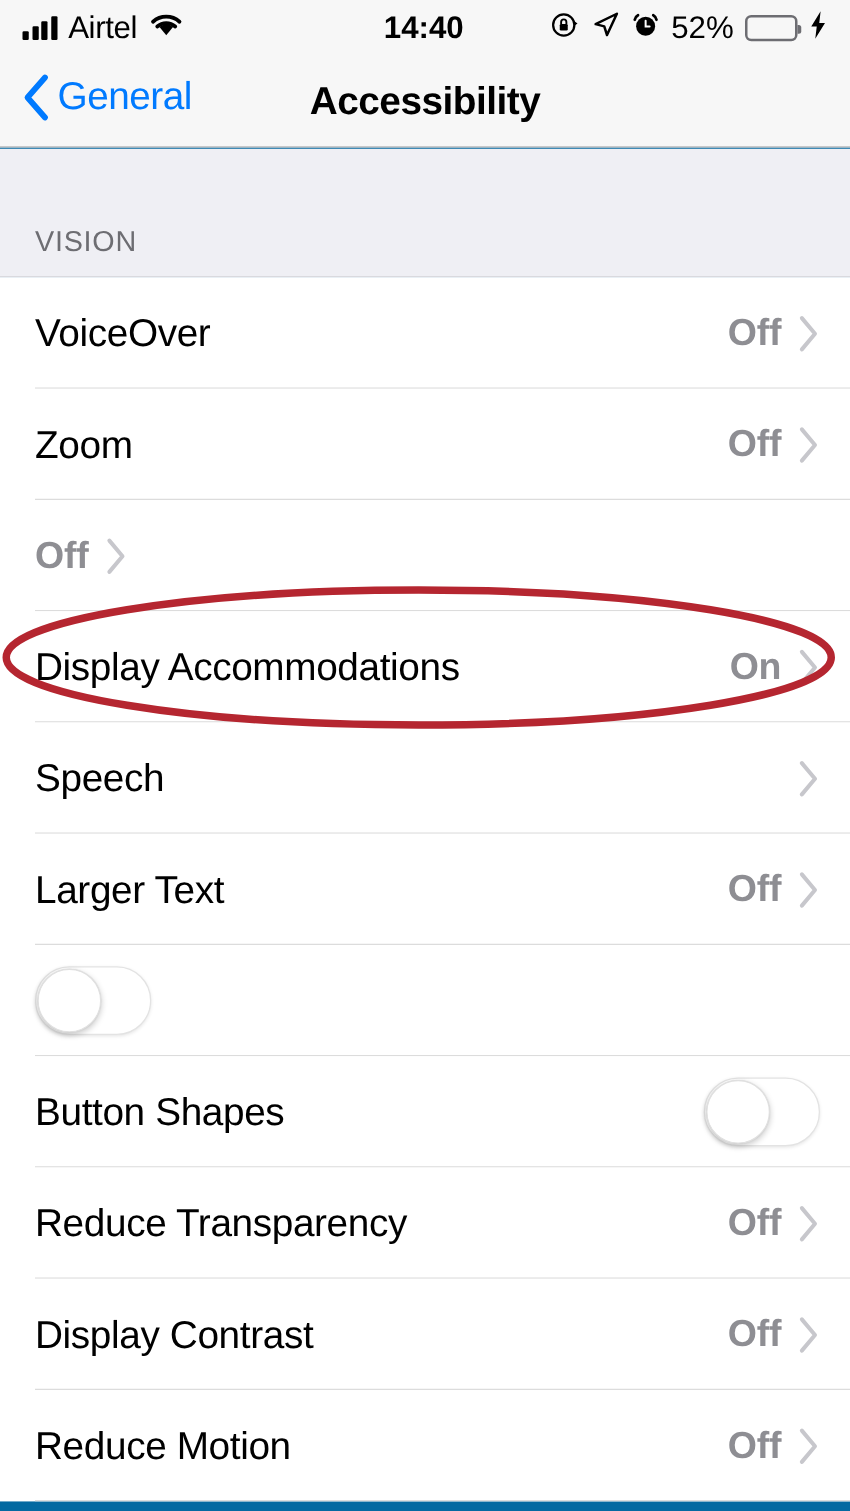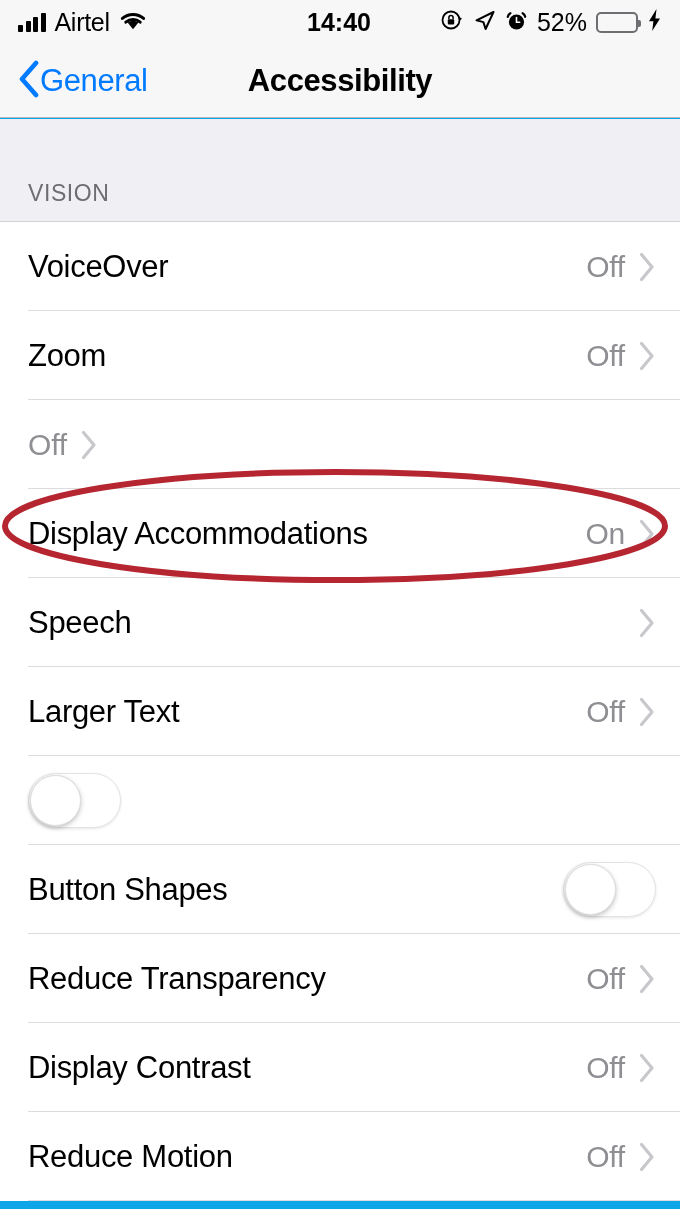--- a/index.html
+++ b/index.html
@@ -10,21 +10,21 @@
     overflow: hidden;
     background: #ffffff;
     font-family: "Liberation Sans", sans-serif;
     -webkit-font-smoothing: antialiased;
   }
 
   #screen {
     position: relative;
     width: 680px;
     height: 1209px;
-    background: #0ea5e9;
+    background: #0369a1;
     overflow: hidden;
   }
 
   
   .status-bar {
     position: absolute;
     top: 0; left: 0;
     width: 680px;
     height: 44px;
     background: #F7F7F7;
@@ -115,21 +115,21 @@
     height: 74px;
     background: #F7F7F7;
     border-bottom: 1px solid #b9b9bb;
     display: flex;
     align-items: center;
   }
   .back-button {
     position: absolute;
     left: 18px;
     display: flex;
-    align-items: center;
+    gap: 6px;
     cursor: pointer;
   }
   .back-label {
     font-size: 31px;
     color: #007AFF;
     font-weight: 400;
     letter-spacing: -0.4px;
   }
   .nav-title {
     position: absolute;
@@ -194,21 +194,21 @@
   }
   .row-accessory {
     display: flex;
     align-items: center;
     gap: 14px;
     flex: 0 0 auto;
   }
   .row-value {
     font-size: 30px;
     color: #8E8E93;
-    font-weight: 400;
+    font-weight: 700;
     letter-spacing: -0.2px;
   }
   .chevron {
     width: 17px;
     height: 30px;
     flex: 0 0 auto;
   }
 
   
   .toggle {

